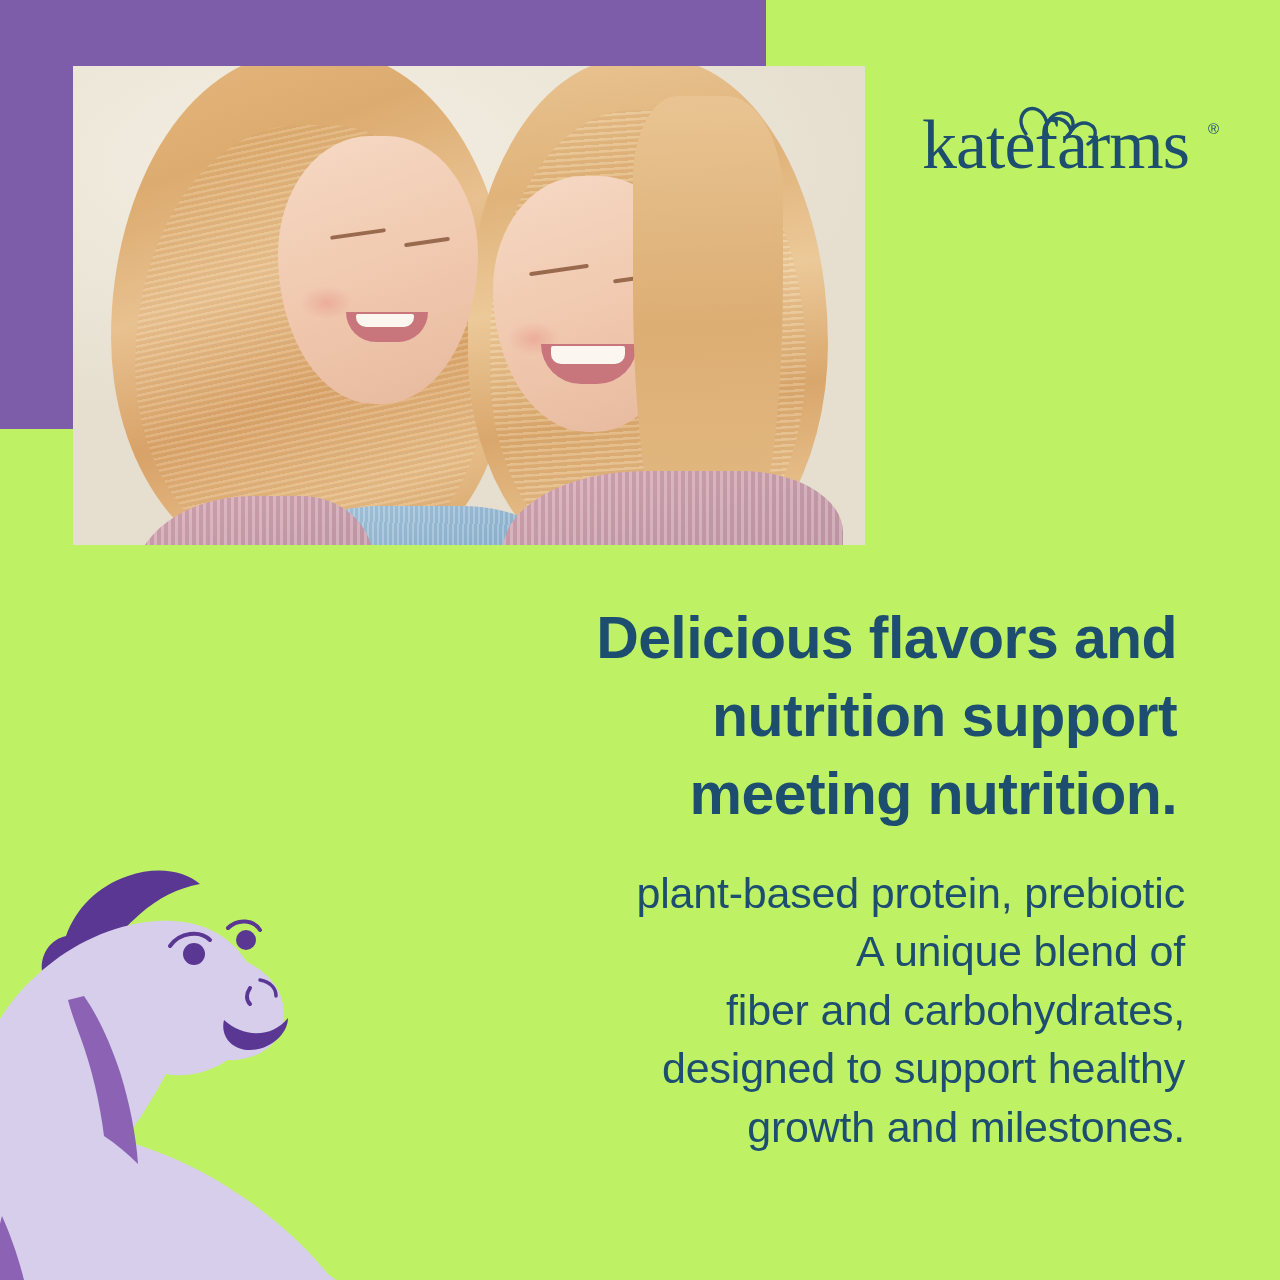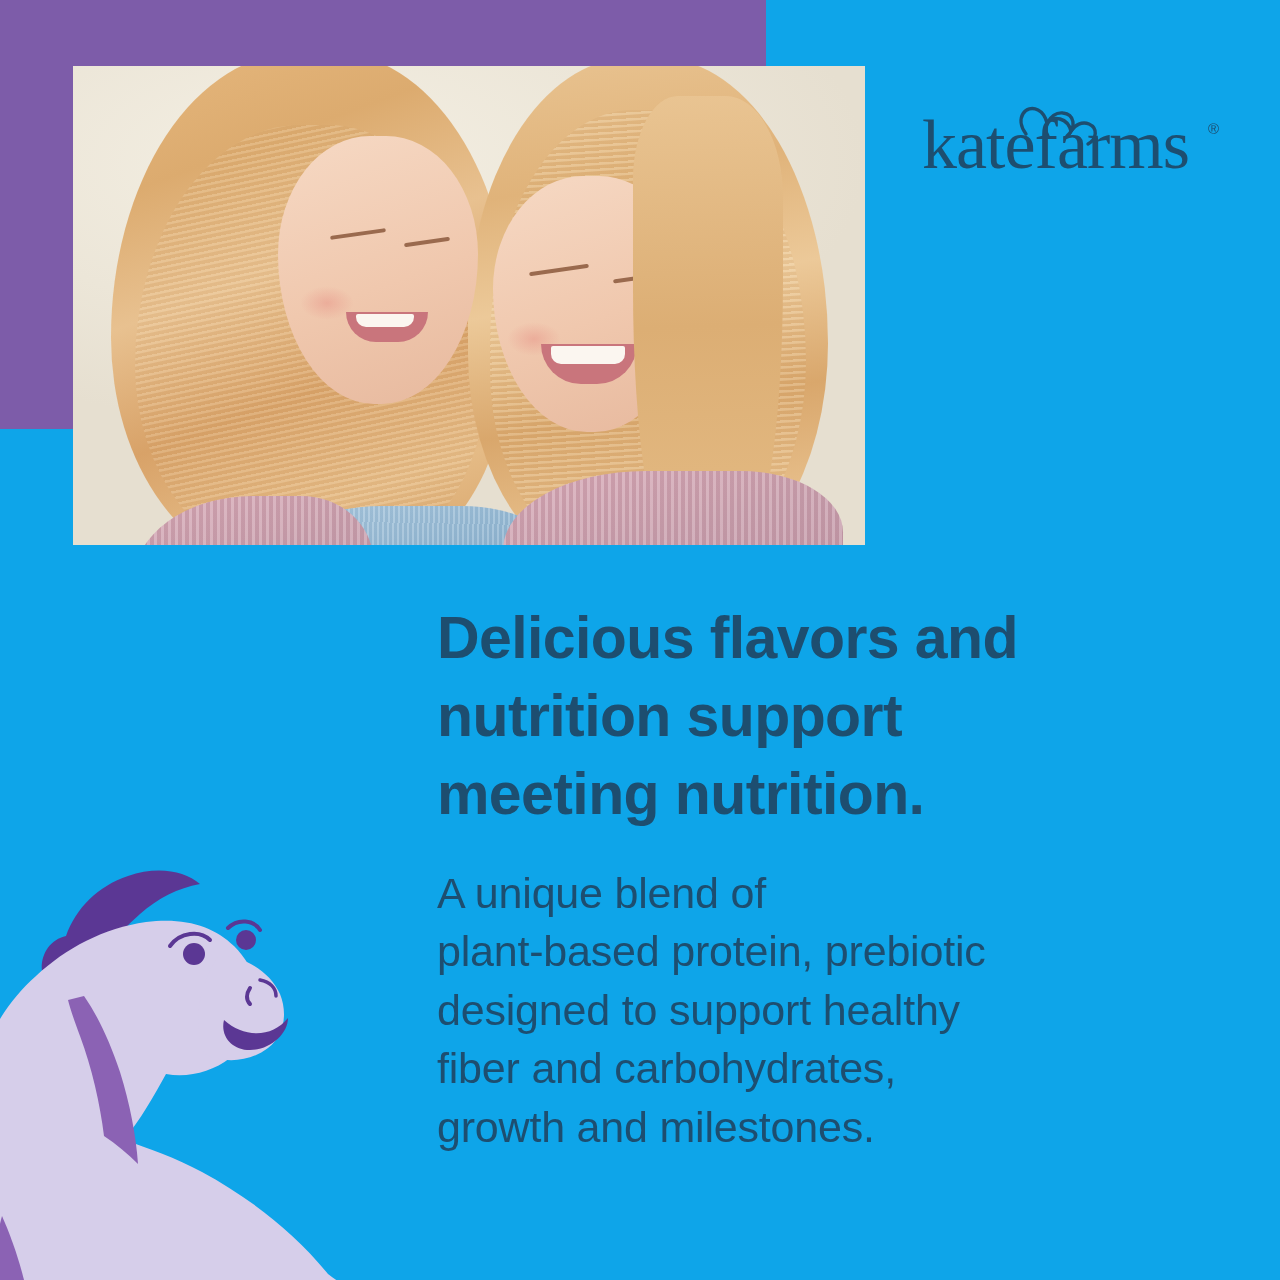--- a/index.html
+++ b/index.html
@@ -10,22 +10,23 @@
     width: 1280px;
     height: 1280px;
     background: #ffffff;
     font-family: "Liberation Sans", sans-serif;
     overflow: hidden;
   }
   #canvas {
     position: relative;
     width: 1280px;
     height: 1280px;
-    background: #0ea5e9;
+    background: #bef264;
     overflow: hidden;
+    text-align: right;
   }
 
   
   .accent-block {
     position: absolute;
     left: 0;
     top: 0;
     width: 766px;
     height: 429px;
     background: #7d5ca9;
@@ -271,24 +272,24 @@
     </svg>
   </div>
 
   <div class="headline">
     <div>Delicious flavors and</div>
     <div>nutrition support</div>
     <div>meeting nutrition.</div>
   </div>
 
   <div class="bodycopy">
+    <div>plant-based protein, prebiotic</div>
     <div>A unique blend of</div>
-    <div>plant-based protein, prebiotic</div>
+    <div>fiber and carbohydrates,</div>
     <div>designed to support healthy</div>
-    <div>fiber and carbohydrates,</div>
     <div>growth and milestones.</div>
   </div>
 
   <div class="mascot">
     <svg viewBox="0 0 420 460" width="420" height="460" aria-hidden="true">
 
       <path fill="#5b3794" d="M-10 250 C 10 200, 30 170, 55 150 C 50 130, 60 112, 78 108
                C 88 80, 110 58, 140 48 C 168 38, 196 42, 212 56
                C 190 60, 170 70, 152 86 C 126 108, 104 140, 86 178
                C 70 212, 58 252, 52 296 C 30 292, 8 276, -10 250 Z"></path>

